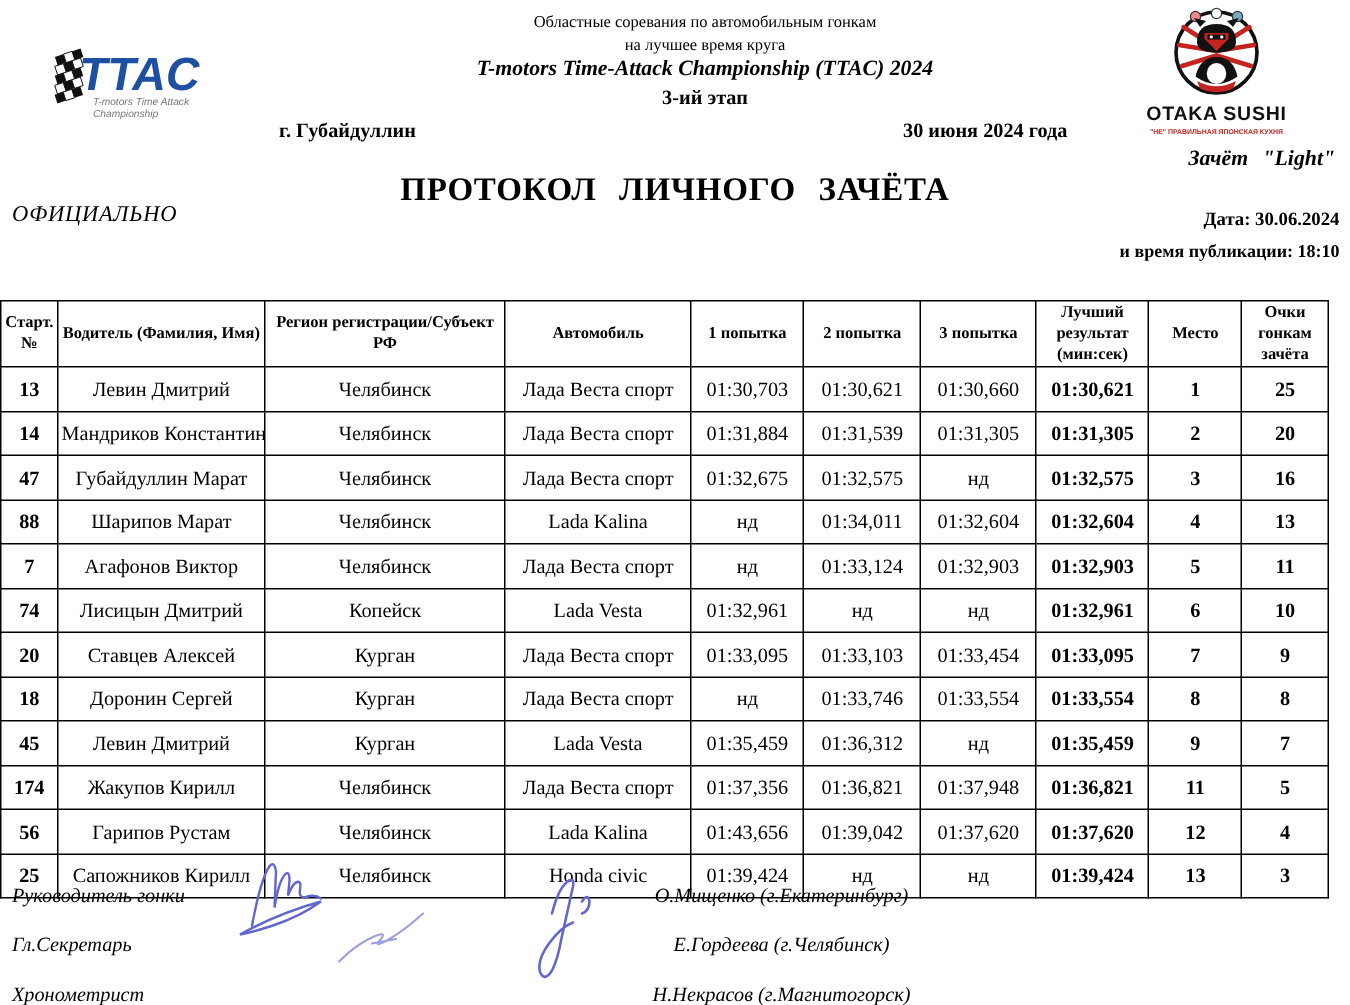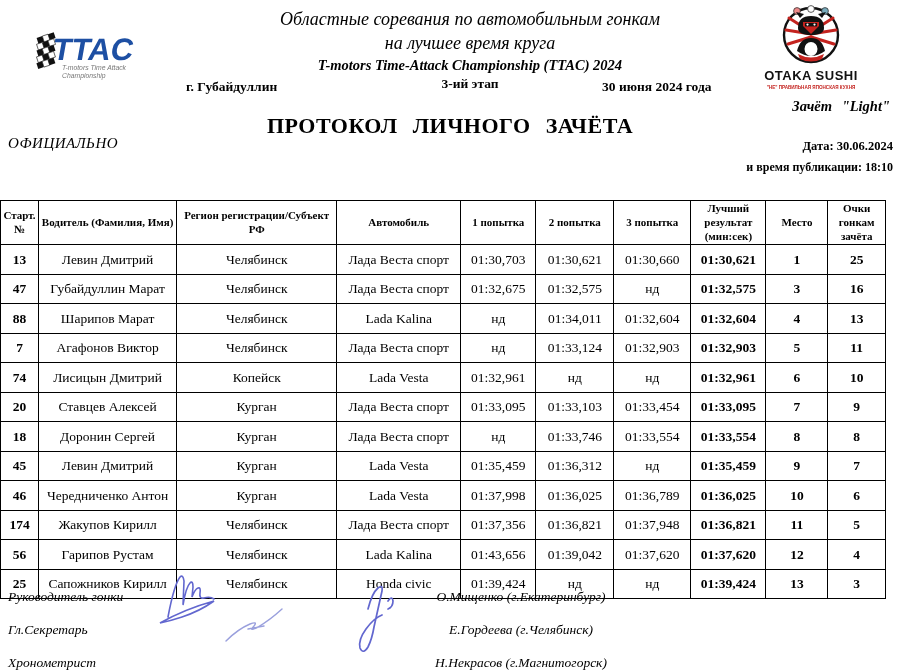--- a/index.html
+++ b/index.html
@@ -2,21 +2,21 @@
 <html><head>
 <meta charset="utf-8">
 <style>
   html,body{margin:0;padding:0;background:#fff;}
   .page{position:relative;width:900px;height:670px;background:#fff;overflow:hidden;
         font-family:"Liberation Serif", serif;color:#000;}
 
   
   .ttac-logo{position:absolute;left:28px;top:22px;width:140px;height:62px;}
   .event-block{position:absolute;left:190px;top:8px;width:560px;text-align:center;line-height:1.32;}
-  .ev-line1,.ev-line2{font-style:italic;font-size:18px;}
+  .ev-line1,.ev-line2{font-size:11px;}
   .ev-line3{font-style:italic;font-weight:bold;font-size:14.5px;}
   .ev-line4{font-weight:bold;font-size:13.5px;}
   .city{position:absolute;left:186px;top:79px;font-weight:bold;font-size:13.5px;}
   .evdate{position:absolute;left:602px;top:79px;font-weight:bold;font-size:13.5px;}
   .sushi-logo{position:absolute;right:34px;top:4px;width:110px;height:92px;text-align:center;}
   .class-label{position:absolute;right:10px;top:98px;font-weight:bold;font-style:italic;font-size:14.5px;word-spacing:6px;}
 
   
   .doc-title{position:absolute;left:0;top:113px;width:100%;text-align:center;
              font-weight:bold;font-size:22px;word-spacing:9px;letter-spacing:.5px;}
@@ -166,20 +166,32 @@
           <td class="c2">Челябинск</td>
           <td class="c3">Лада Веста спорт</td>
           <td class="c4">01:30,703</td>
           <td class="c5">01:30,621</td>
           <td class="c6">01:30,660</td>
           <td class="c7">01:30,621</td>
           <td class="c8">1</td>
           <td class="c9">25</td>
         </tr>
         <tr>
+          <td class="c0">14</td>
+          <td class="c1">Мандриков Константин</td>
+          <td class="c2">Челябинск</td>
+          <td class="c3">Лада Веста спорт</td>
+          <td class="c4">01:31,884</td>
+          <td class="c5">01:31,539</td>
+          <td class="c6">01:31,305</td>
+          <td class="c7">01:31,305</td>
+          <td class="c8">2</td>
+          <td class="c9">20</td>
+        </tr>
+        <tr>
           <td class="c0">47</td>
           <td class="c1">Губайдуллин Марат</td>
           <td class="c2">Челябинск</td>
           <td class="c3">Лада Веста спорт</td>
           <td class="c4">01:32,675</td>
           <td class="c5">01:32,575</td>
           <td class="c6">нд</td>
           <td class="c7">01:32,575</td>
           <td class="c8">3</td>
           <td class="c9">16</td>
@@ -248,32 +260,20 @@
           <td class="c0">45</td>
           <td class="c1">Левин Дмитрий</td>
           <td class="c2">Курган</td>
           <td class="c3">Lada Vesta</td>
           <td class="c4">01:35,459</td>
           <td class="c5">01:36,312</td>
           <td class="c6">нд</td>
           <td class="c7">01:35,459</td>
           <td class="c8">9</td>
           <td class="c9">7</td>
-        </tr>
-        <tr>
-          <td class="c0">46</td>
-          <td class="c1">Чередниченко Антон</td>
-          <td class="c2">Курган</td>
-          <td class="c3">Lada Vesta</td>
-          <td class="c4">01:37,998</td>
-          <td class="c5">01:36,025</td>
-          <td class="c6">01:36,789</td>
-          <td class="c7">01:36,025</td>
-          <td class="c8">10</td>
-          <td class="c9">6</td>
         </tr>
         <tr>
           <td class="c0">174</td>
           <td class="c1">Жакупов Кирилл</td>
           <td class="c2">Челябинск</td>
           <td class="c3">Лада Веста спорт</td>
           <td class="c4">01:37,356</td>
           <td class="c5">01:36,821</td>
           <td class="c6">01:37,948</td>
           <td class="c7">01:36,821</td>

